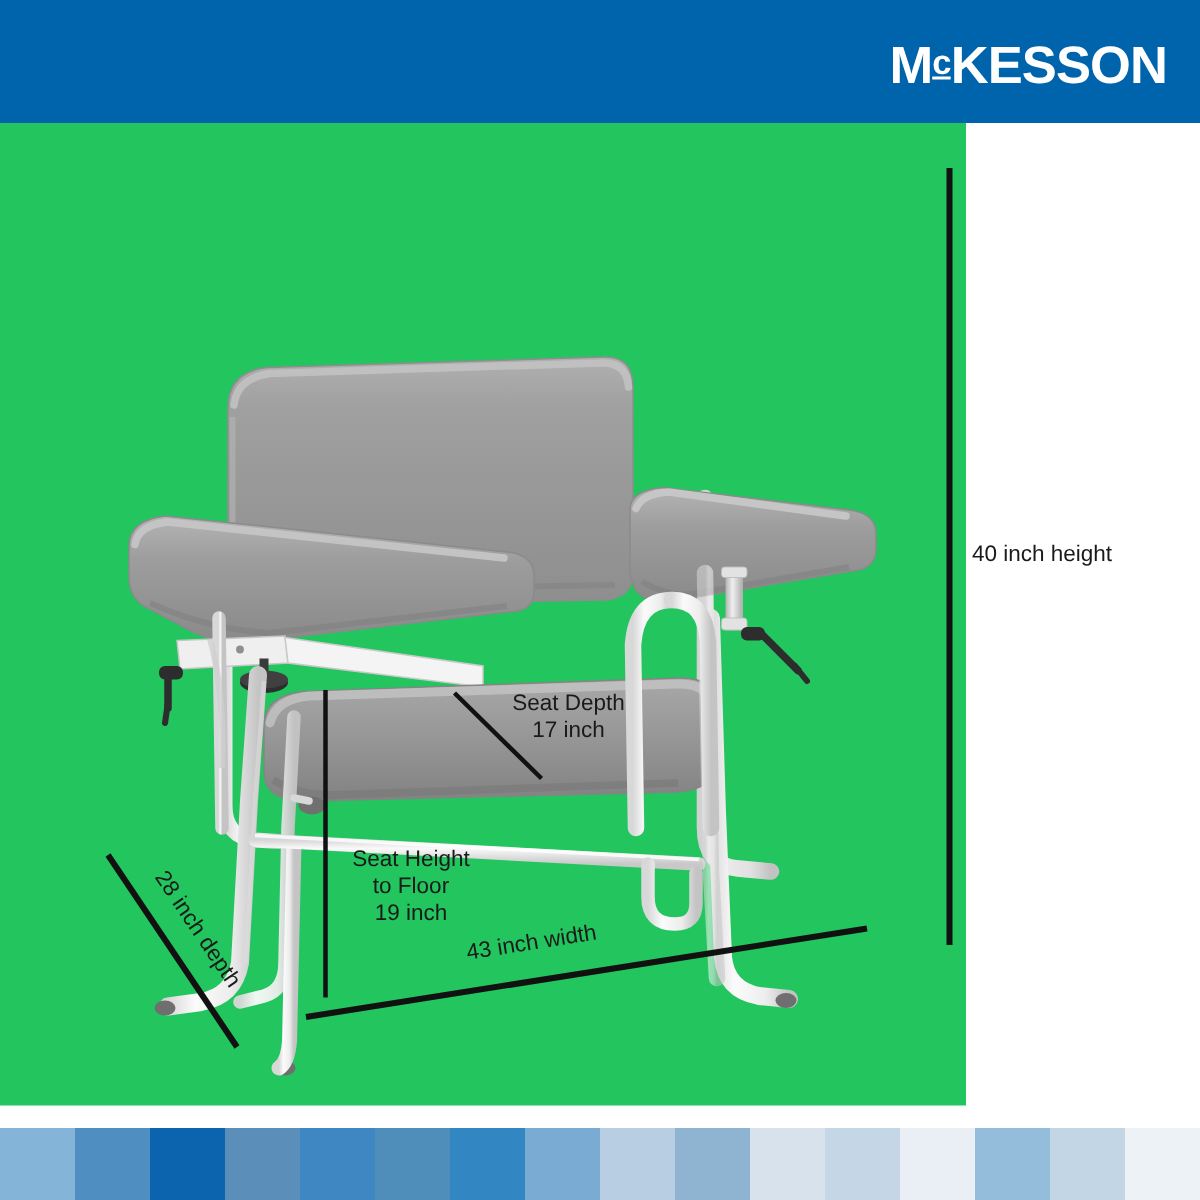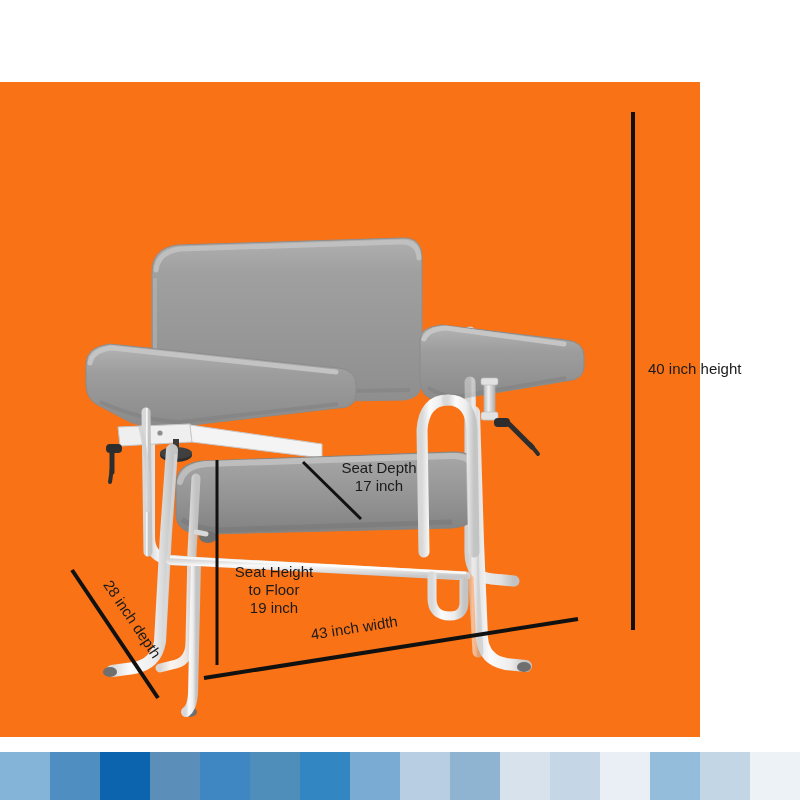--- a/index.html
+++ b/index.html
@@ -41,23 +41,23 @@
     vertical-align: 6px;
     text-decoration: underline;
     text-underline-offset: 2px;
     letter-spacing: -0.5px;
   }
 
   
   #illustration-area {
     position: absolute;
     left: 0; top: 82px;
-    width: 700px;
+    width: 644px;
     height: 655px;
-    background: #f97316;
+    background: #22c55e;
   }
   #product-svg { display: block; }
 
   
   #footer-strip {
     position: absolute;
     left: 0;
     bottom: 0;
     width: 800px;
     height: 48px;
@@ -70,20 +70,23 @@
     font-family: "Liberation Sans", sans-serif;
     font-size: 15px;
     fill: #1a1a1a;
   }
 </style>
 </head>
 <body>
 
 <div id="page">
 
+  <div id="header-bar" style="background: rgb(0, 100, 172);">
+    <div id="brand-logo" style="color: rgb(255, 255, 255);"><span>M</span><span class="sup">c</span><span>KESSON</span></div>
+  </div>
 
   <div id="illustration-area">
     <svg id="product-svg" width="800" height="655" viewBox="0 0 800 655" xmlns="http://www.w3.org/2000/svg">
       <defs>
         <linearGradient id="padTop" x1="0" y1="0" x2="0" y2="1">
           <stop offset="0%" stop-color="#b4b4b4"></stop>
           <stop offset="35%" stop-color="#9d9d9d"></stop>
           <stop offset="100%" stop-color="#8a8a8a"></stop>
         </linearGradient>
         <linearGradient id="padBack" x1="0" y1="0" x2="0" y2="1">

